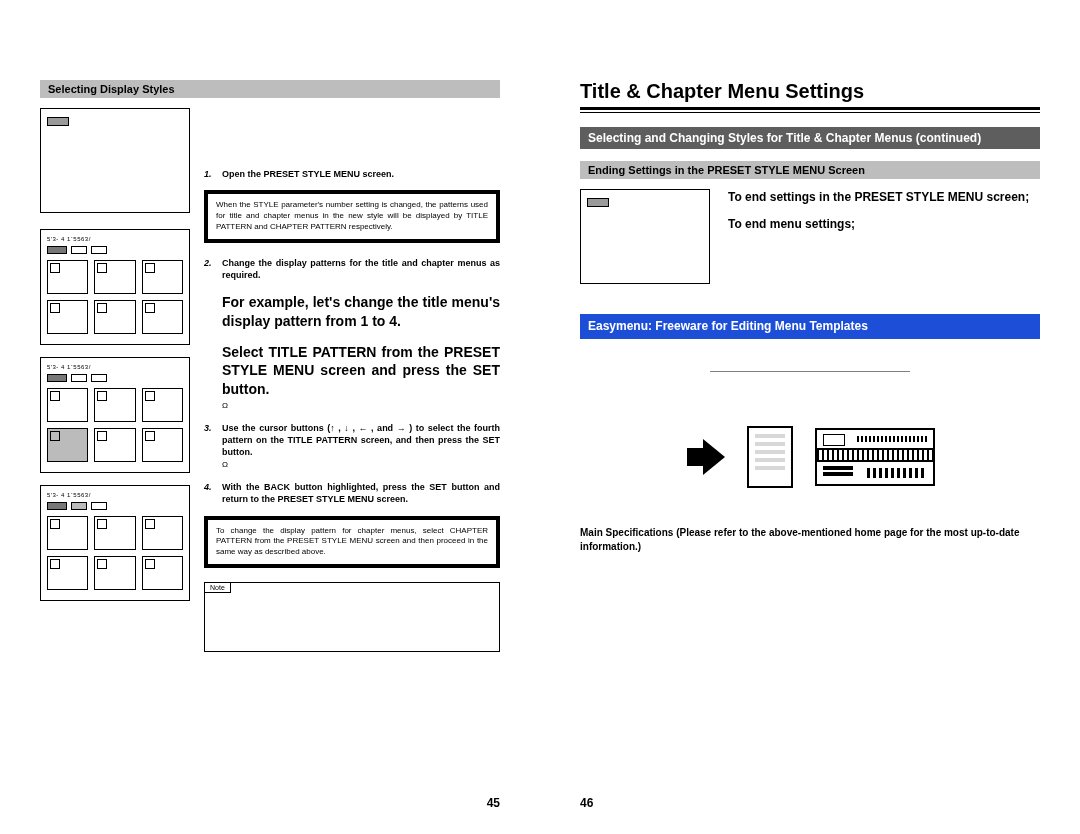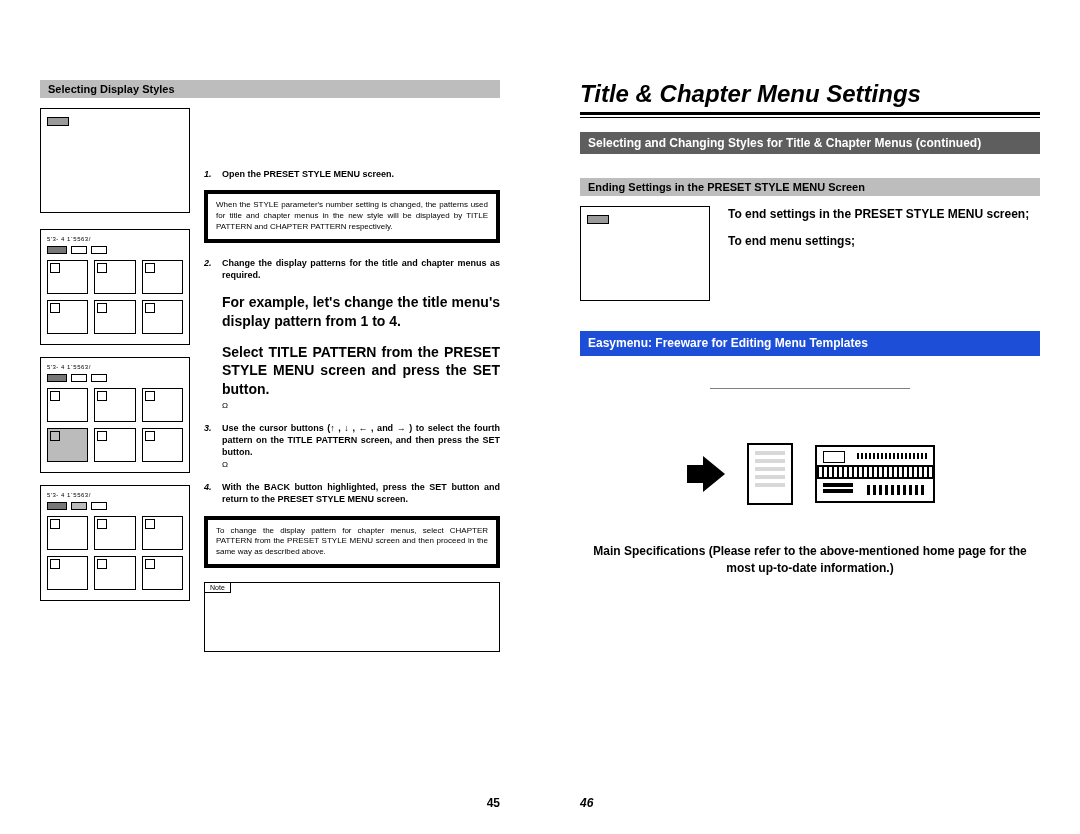--- a/index.html
+++ b/index.html
@@ -1,22 +1,22 @@
 <!DOCTYPE html>
 <html><head>
 <meta charset="utf-8">
 <style>
   * { box-sizing: border-box; margin: 0; padding: 0; }
   html, body { width: 1080px; height: 834px; background: #fff; font-family: Arial, Helvetica, sans-serif; color: #000; }
   .spread { display: flex; width: 1080px; height: 735px; }
   .page { width: 540px; height: 834px; padding: 80px 40px 40px 40px; position: relative; }
-  .page-title { font-size: 24px; font-weight: bold; margin-bottom: 4px; font-style: italic; }
+  .page-title { font-size: 20px; font-weight: bold; margin-bottom: 4px; }
   .rule-thick { height: 3px; background: #000; margin-bottom: 2px; }
   .rule-thin { height: 1px; background: #000; margin-bottom: 14px; }
-  .bar-dark { background: #5e5e5e; color: #fff; font-size: 12px; font-weight: bold; padding: 4px 8px; margin-bottom: 18px; }
+  .bar-dark { background: #5e5e5e; color: #fff; font-size: 12px; font-weight: bold; padding: 4px 8px; margin-bottom: 6px; }
   .bar-mid { background: #1d4ed8; color: #fff; font-size: 12px; font-weight: bold; padding: 4px 8px; margin-bottom: 2px; }
   .bar-light { background: #bdbdbd; color: #000; font-size: 11px; font-weight: bold; padding: 3px 8px; margin-bottom: 10px; }
 
   .two-col { display: flex; gap: 14px; }
   .lc { width: 150px; flex: 0 0 150px; }
   .rc { flex: 1; font-size: 9px; }
 
   .screen { width: 150px; height: 105px; border: 1px solid #000; margin-bottom: 16px; position: relative; }
   .screen-tab { position: absolute; top: 8px; left: 6px; width: 22px; height: 9px; border: 1px solid #000; background: #9a9a9a; }
 
@@ -39,21 +39,21 @@
   .step-list .txt b { font-weight: bold; }
   .subtext { font-size: 14px; line-height: 1.35; margin-top: 12px; font-weight: bold; }
   .omega { font-size: 8px; margin-top: 2px; }
 
   .box { border: 4px solid #000000; padding: 6px 8px; font-size: 8px; line-height: 1.35; text-align: justify; margin: 10px 0 14px 0; }
   .notebox { border: 1px solid #000; height: 70px; position: relative; margin-top: 6px; }
   .note-tab { position: absolute; top: -1px; left: -1px; border: 1px solid #000; font-size: 7px; padding: 1px 5px; background: #fff; }
 
   .page-num { position: absolute; bottom: 24px; font-size: 12px; font-weight: bold; }
   .left .page-num { right: 40px; }
-  .right .page-num { left: 40px; font-style: italic; }
+  .right .page-num { left: 40px; }
 
   .right .body { font-size: 9px; line-height: 1.4; }
   .ending-row { display: flex; gap: 18px; margin-bottom: 30px; }
   .ending-row .txt { flex: 1; }
   .ending-row .txt p { font-size: 12px; font-weight: bold; margin-bottom: 10px; }
 
   .diagram { display: flex; align-items: center; justify-content: center; gap: 22px; margin: 40px 0 24px 0; height: 90px; }
   .sheet { width: 46px; height: 62px; border: 2px solid #000; position: relative; }
   .sheet::after { content: ""; position: absolute; top: 6px; left: 6px; right: 6px; height: 4px; background: #000; box-shadow: 0 8px 0 #000, 0 16px 0 #000, 0 24px 0 #000, 0 32px 0 #000; opacity: 0.15; }
   .arrow-right {
@@ -68,21 +68,21 @@
   }
   .device { width: 120px; }
   .device .top { height: 20px; border: 2px solid #000; border-bottom: none; position: relative; background: #fff; }
   .device .top::before { content: ""; position: absolute; left: 6px; top: 4px; width: 20px; height: 10px; border: 1px solid #000; }
   .device .top::after { content: ""; position: absolute; right: 6px; top: 6px; width: 70px; height: 6px; background: repeating-linear-gradient(90deg,#000 0 2px,#fff 2px 4px); }
   .device .mid { height: 14px; border: 2px solid #000; background: repeating-linear-gradient(90deg,#000 0 2px,#fff 2px 5px); }
   .device .bot { height: 24px; border: 2px solid #000; border-top: none; position: relative; }
   .device .bot::before { content: ""; position: absolute; left: 6px; top: 4px; width: 30px; height: 4px; background: #000; box-shadow: 0 6px 0 #000; }
   .device .bot::after { content: ""; position: absolute; right: 6px; top: 6px; width: 60px; height: 10px; background: repeating-linear-gradient(90deg,#000 0 3px,#fff 3px 6px); }
 
-  .specs { font-size: 12px; font-weight: bold; text-align: center; }
+  .specs { font-size: 10px; font-weight: bold; text-align: left; }
   .hr { height: 1px; background: #000; opacity: 0.5; margin: 0 auto 30px auto; width: 200px; }
 </style>
 </head>
 <body>
 
 <div class="spread">
 
   <div class="page left">
     <div class="bar-light">Selecting Display Styles</div>
 

